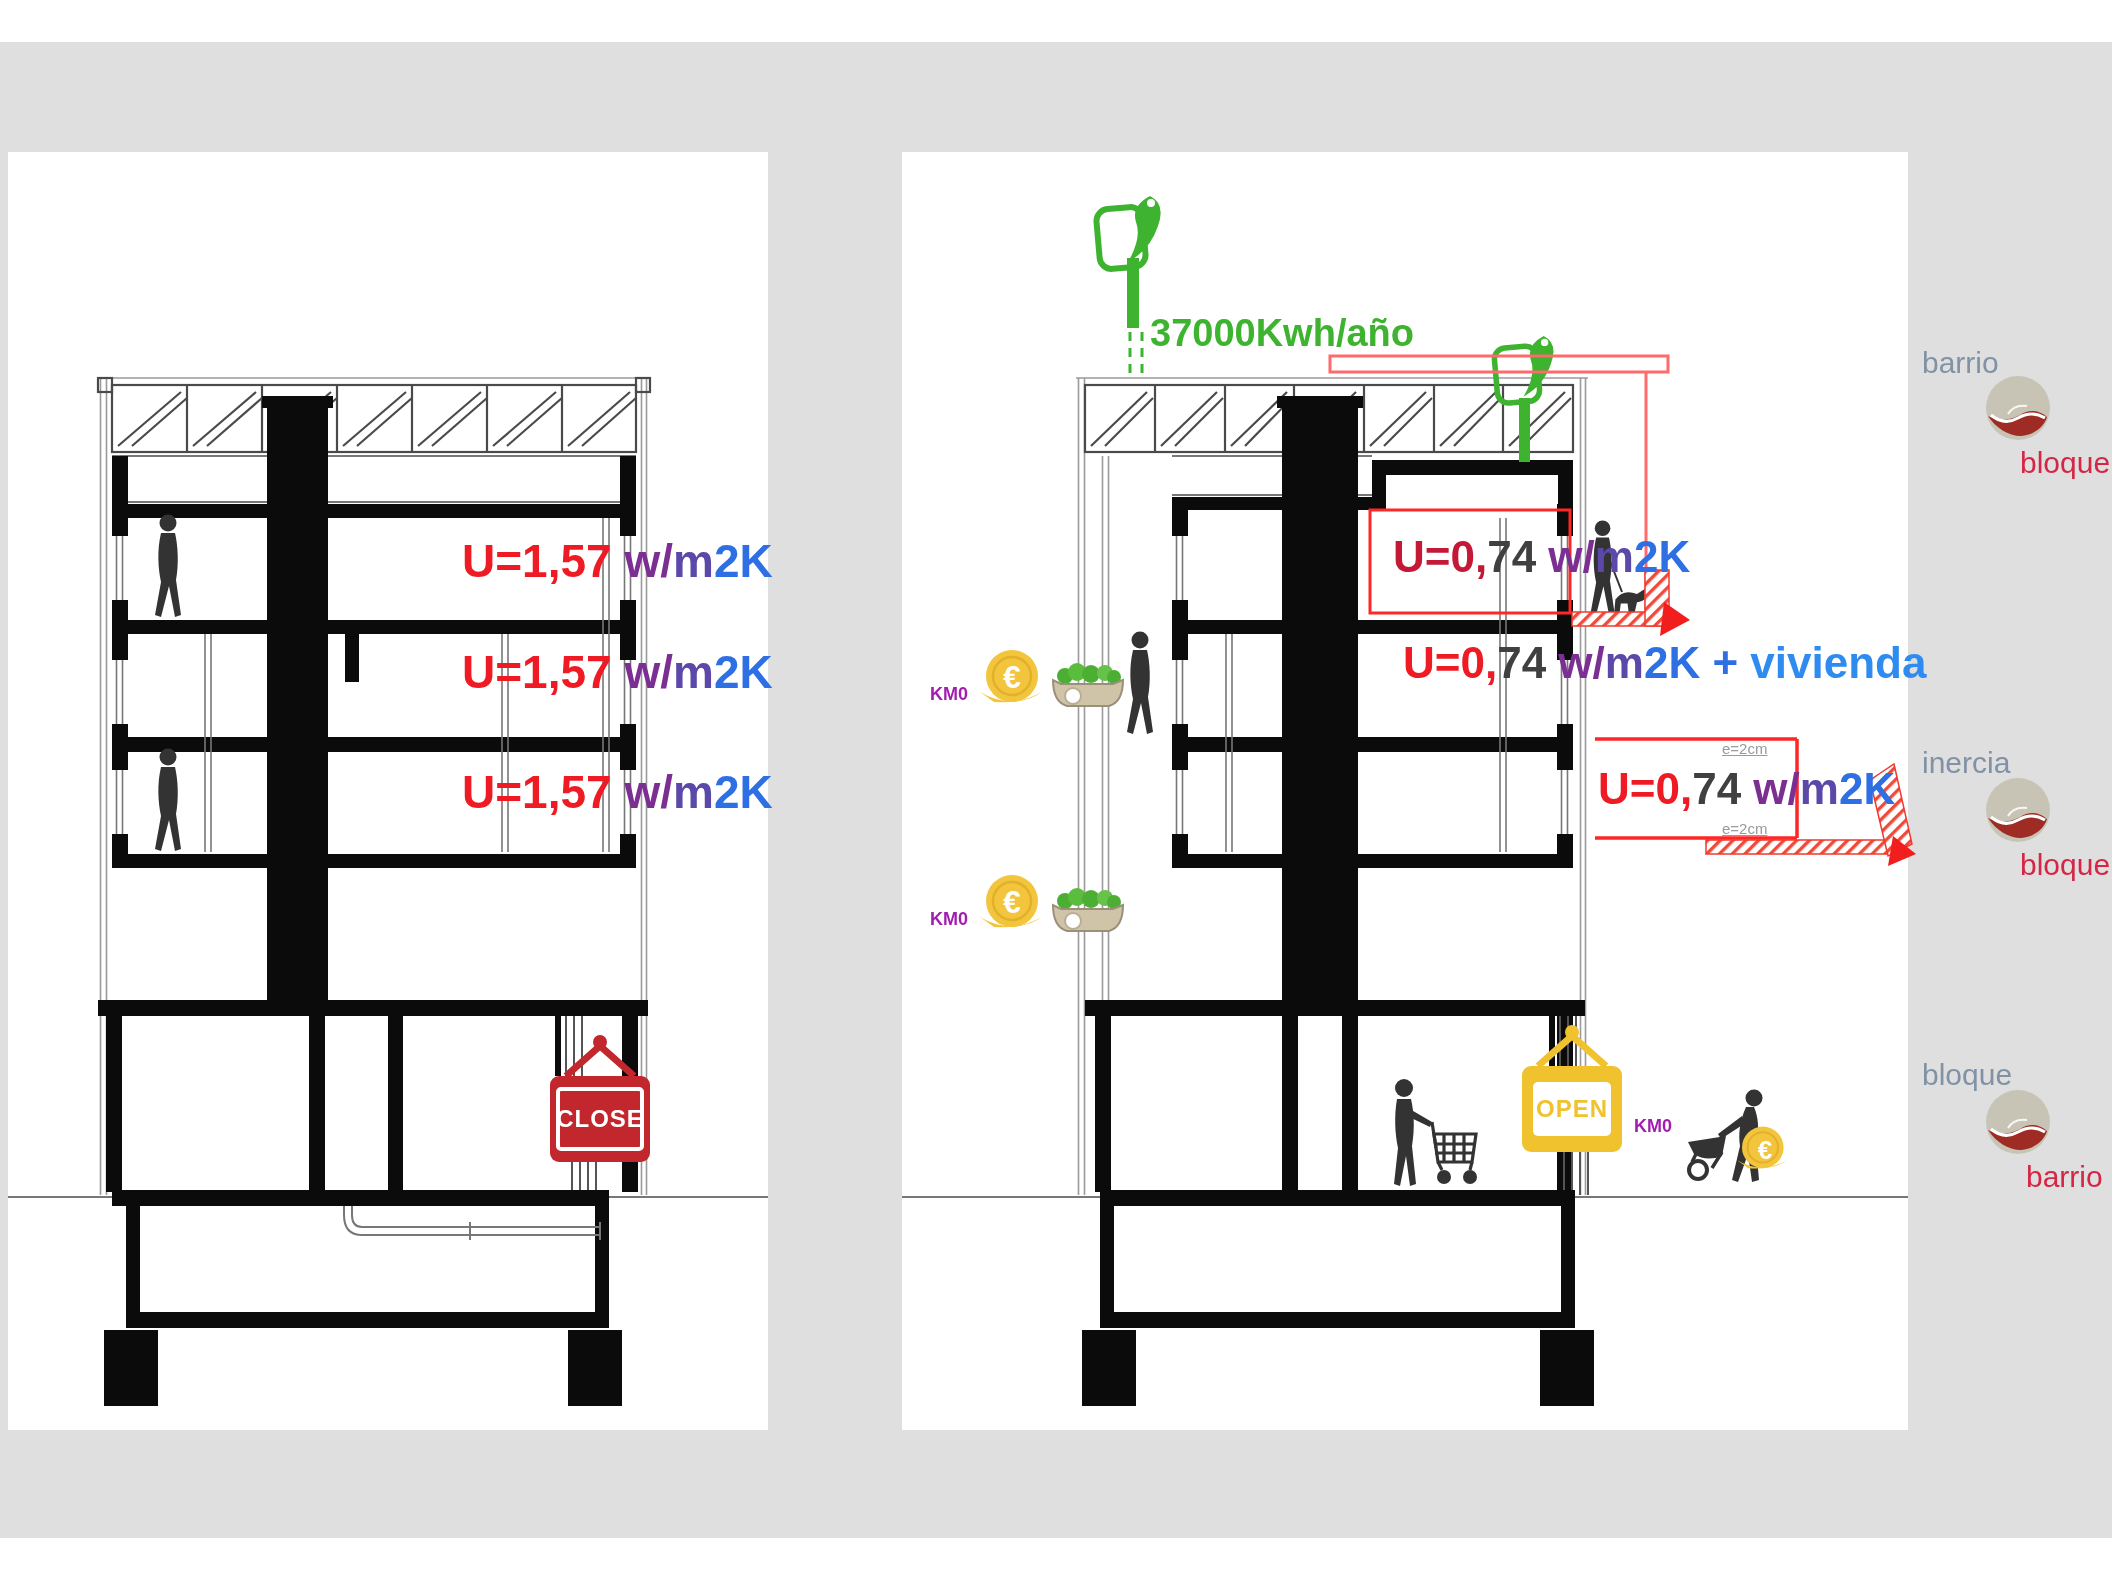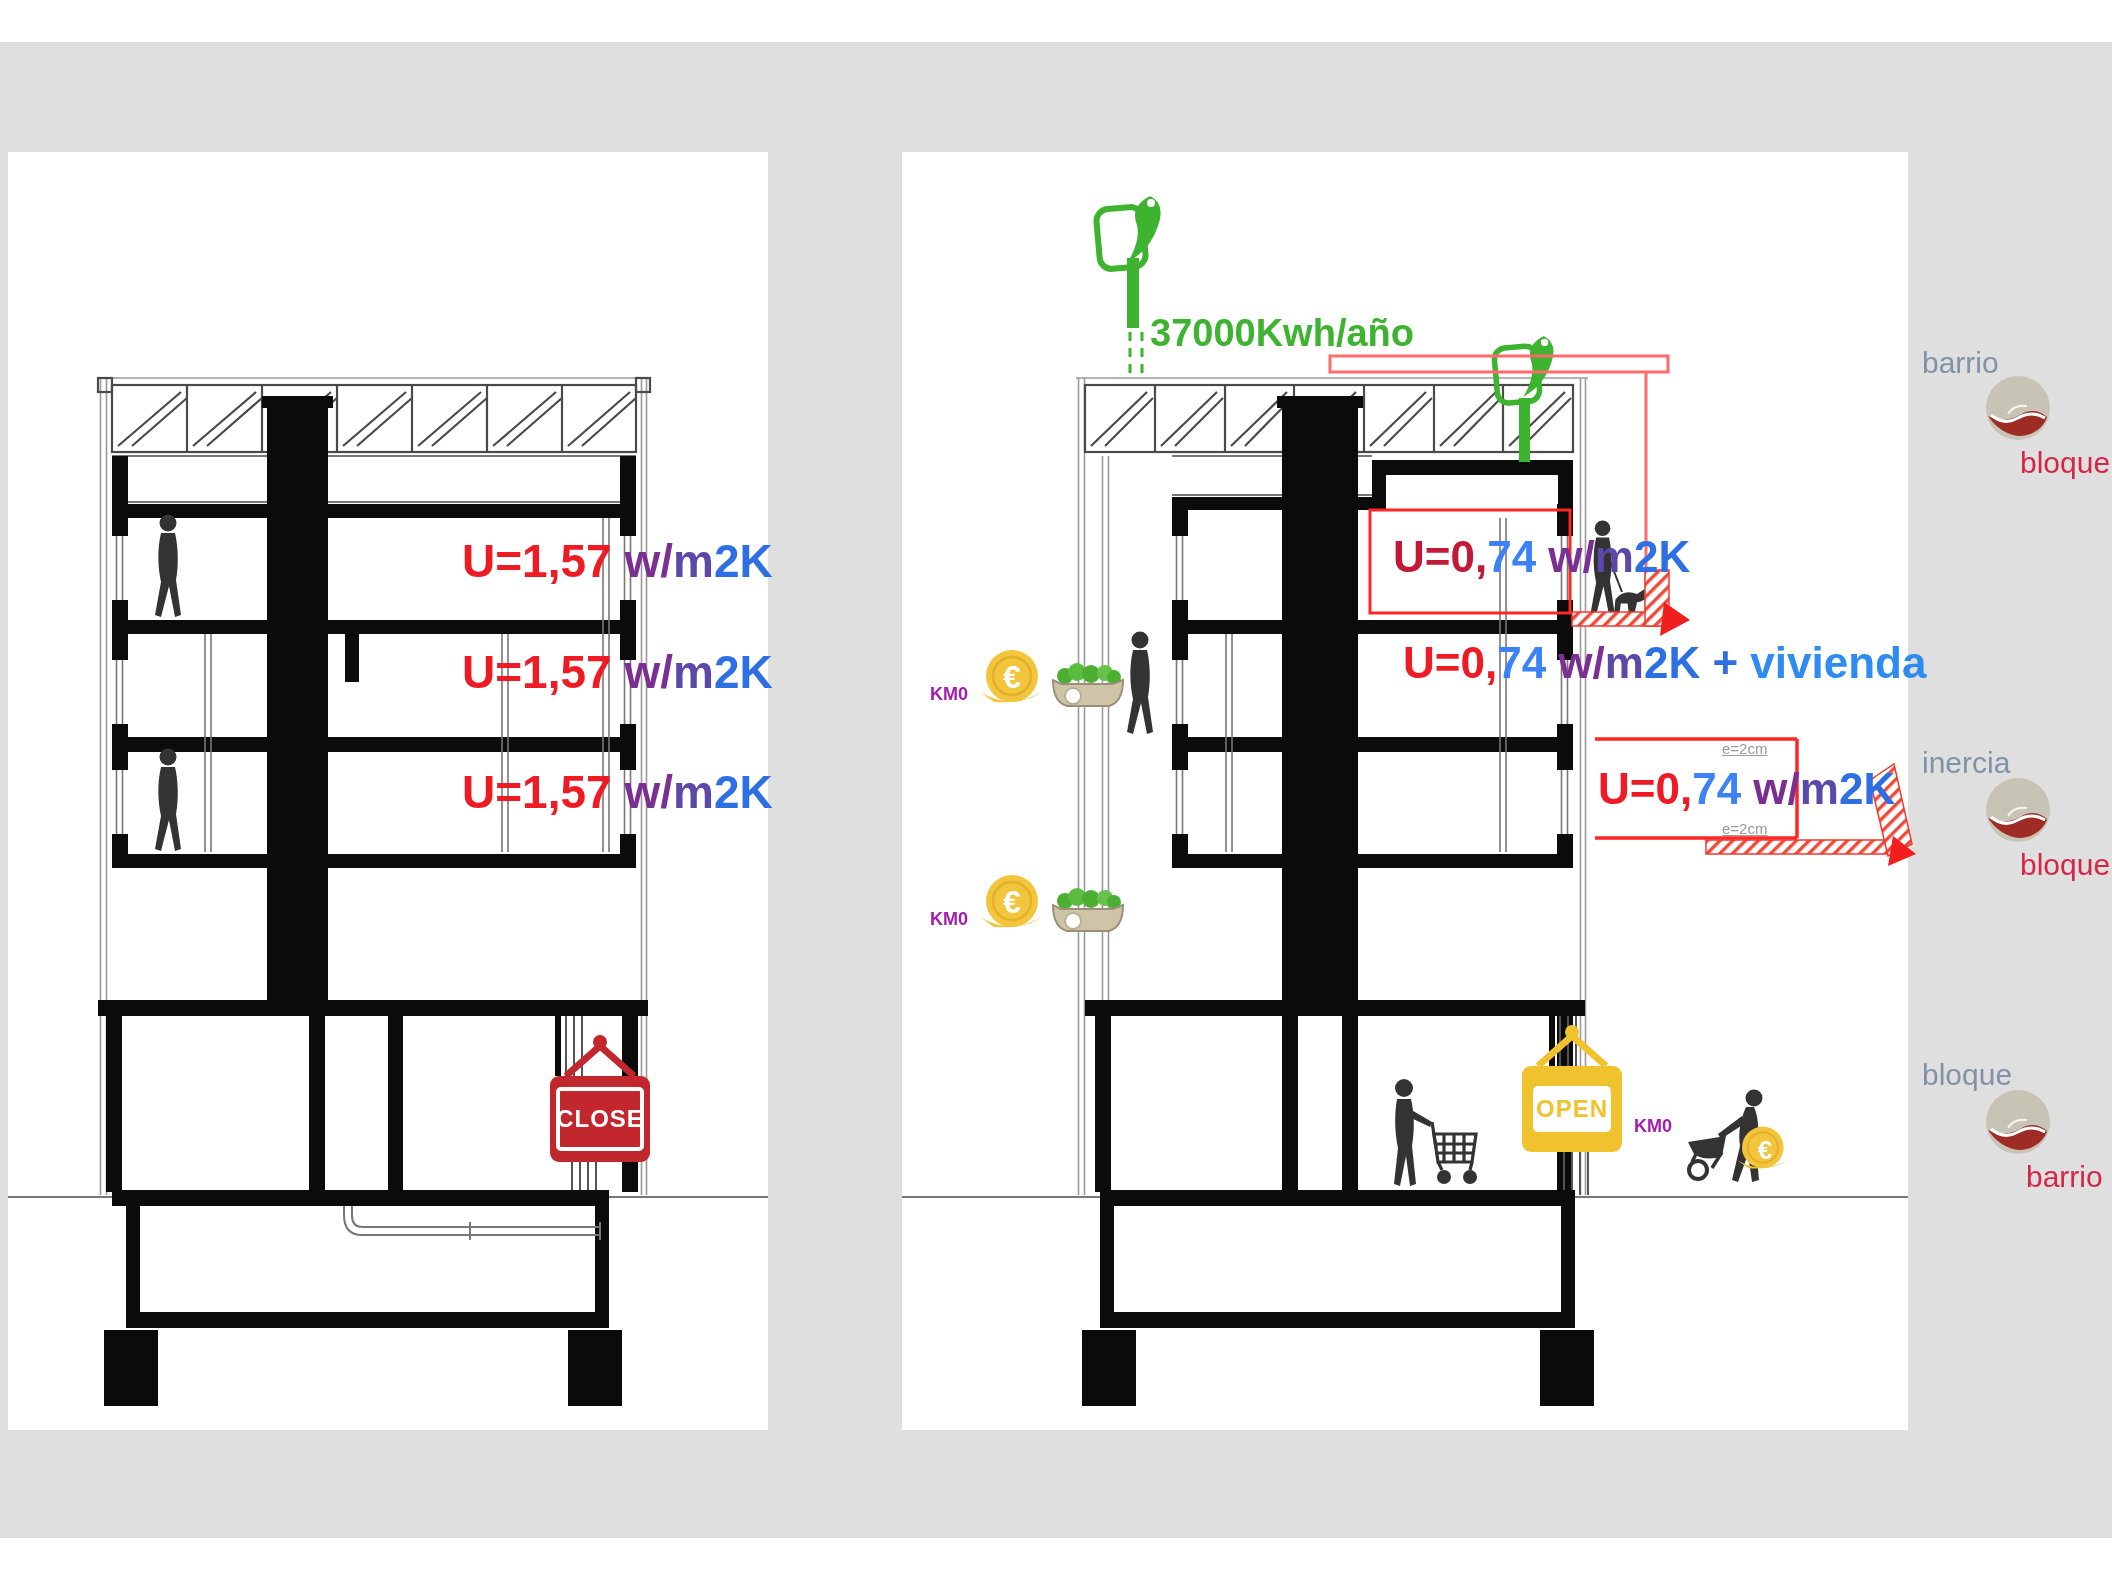--- a/index.html
+++ b/index.html
@@ -7,38 +7,38 @@
        font-family:"Liberation Sans","DejaVu Sans",sans-serif;}
   .band{position:absolute;left:0;top:42px;width:2112px;height:1496px;background:#dfdfdf;}
   .panel{position:absolute;background:#ffffff;}
   #panel-left{left:8px;top:152px;width:760px;height:1278px;}
   #panel-right{left:902px;top:152px;width:1006px;height:1278px;}
   svg.overlay{position:absolute;left:0;top:0;z-index:5;}
   .txt{position:absolute;z-index:10;white-space:nowrap;}
   .urow{font-weight:bold;text-align:right;}
   .c-red{color:#ef1b24;}
   .c-crim1{color:#c41837;}
-  .c-crim2{color:#3b82f6;}
+  .c-crim2{color:#404040;}
   .c-purple{color:#7b2f92;}
   .c-violet{color:#5b48a8;}
   .c-blue{color:#2f6fe4;}
   .c-blue2{color:#2e8cf0;}
   .energy{color:#3db32f;font-weight:bold;font-size:38px;margin-top:30px;}
   .km0{color:#a21caf;font-weight:bold;font-size:18px;}
   .ecm{color:#9a9a9a;font-size:15px;text-decoration:underline;}
   .euro{color:#ffffff;font-weight:bold;text-align:center;}
   .leg-top{color:#8292a6;font-size:30px;}
   .leg-red{color:#d62646;font-size:30px;}
   .sign{position:absolute;z-index:11;border-radius:9px;display:flex;align-items:center;justify-content:center;}
   .sign .inner{border-radius:5px;display:flex;align-items:center;justify-content:center;
                font-weight:bold;font-size:24px;letter-spacing:1px;}
   #close-sign{left:550px;top:1076px;width:100px;height:86px;background:#c1272d;}
   #close-sign .inner{width:80px;height:56px;border:4px solid #ffffff;color:#ffffff;}
   #open-sign{left:1522px;top:1066px;width:100px;height:86px;background:#f0c32e;}
-  #open-sign .inner{width:78px;height:46px;background:#ffffff;color:#f0c32e;}
+  #open-sign .inner{width:78px;height:54px;background:#ffffff;color:#f0c32e;}
 </style>
 </head>
 <body>
 
 <div class="band"></div>
 <div class="panel" id="panel-left"></div>
 <div class="panel" id="panel-right"></div>
 
 <svg class="overlay" width="2112" height="1584" viewBox="0 0 2112 1584">
   <defs>

